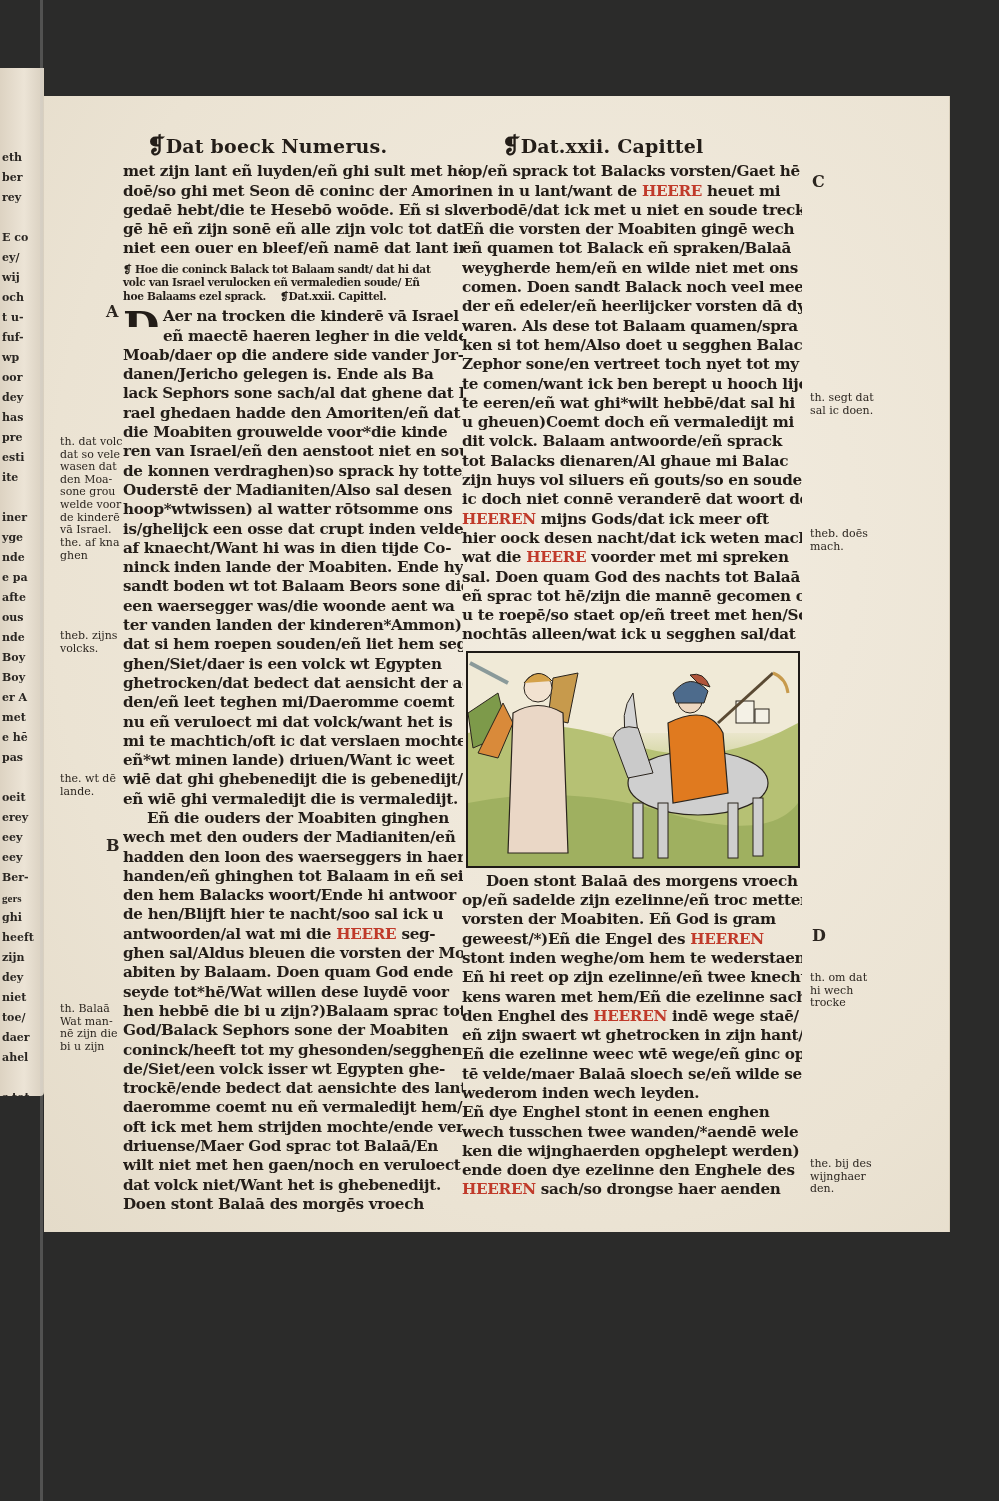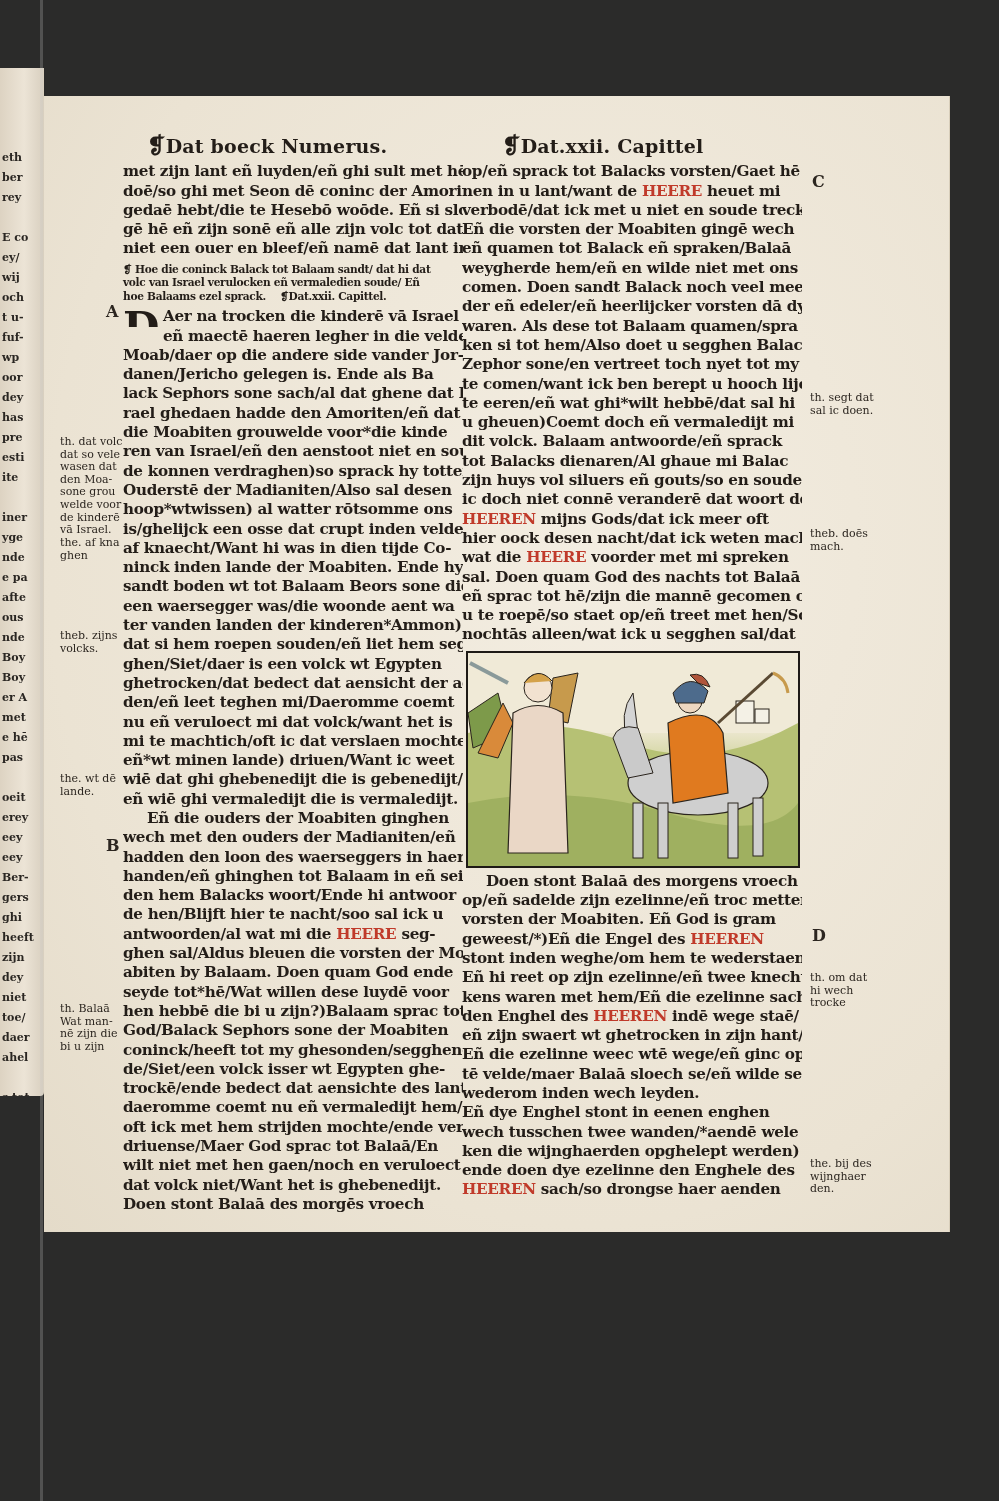--- a/index.html
+++ b/index.html
@@ -106,21 +106,21 @@
     <div class="frag" style="top: 624px;">er A</div>
     <div class="frag" style="top: 644px;">met</div>
     <div class="frag" style="top: 664px;">e hē</div>
     <div class="frag" style="top: 684px;">pas</div>
     <div class="frag" style="top: 704px;"></div>
     <div class="frag" style="top: 724px;">oeit</div>
     <div class="frag" style="top: 744px;">erey</div>
     <div class="frag" style="top: 764px;">eey</div>
     <div class="frag" style="top: 784px;">eey</div>
     <div class="frag" style="top: 804px;">Ber-</div>
-    <div class="frag" style="top: 824px;">gers</div>
+    <div class="frag" style="top: 824px; font-family: Liberation Serif, serif;">gers</div>
     <div class="frag" style="top: 844px;">ghi</div>
     <div class="frag" style="top: 864px;">heeft</div>
     <div class="frag" style="top: 884px;">zijn</div>
     <div class="frag" style="top: 904px;">dey</div>
     <div class="frag" style="top: 924px;">niet</div>
     <div class="frag" style="top: 944px;">toe/</div>
     <div class="frag" style="top: 964px;">daer</div>
     <div class="frag" style="top: 984px;">ahel</div>
     <div class="frag" style="top: 1004px;"></div>
     <div class="frag" style="top: 1024px;">s tot</div>

